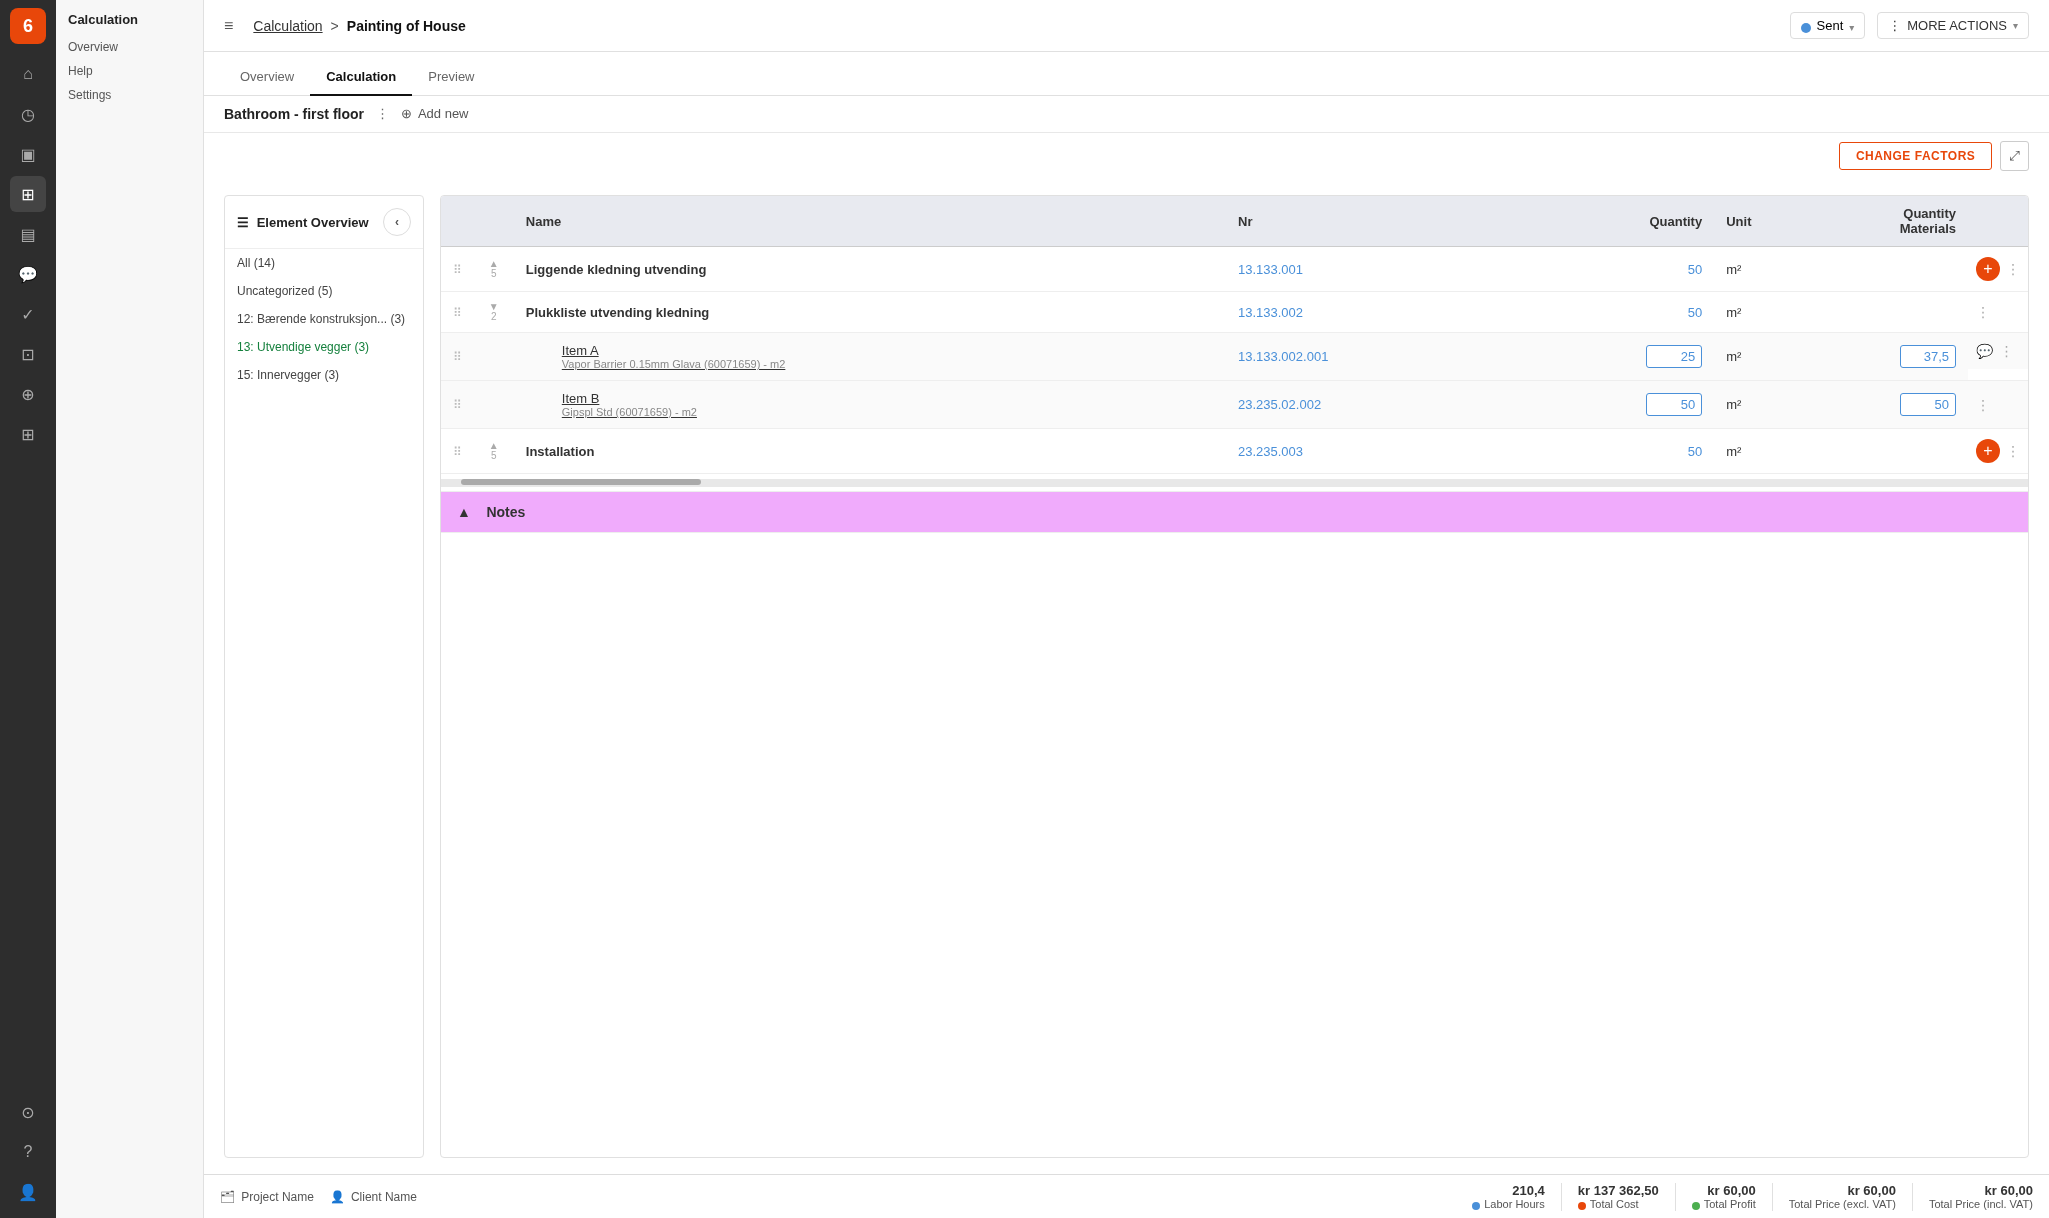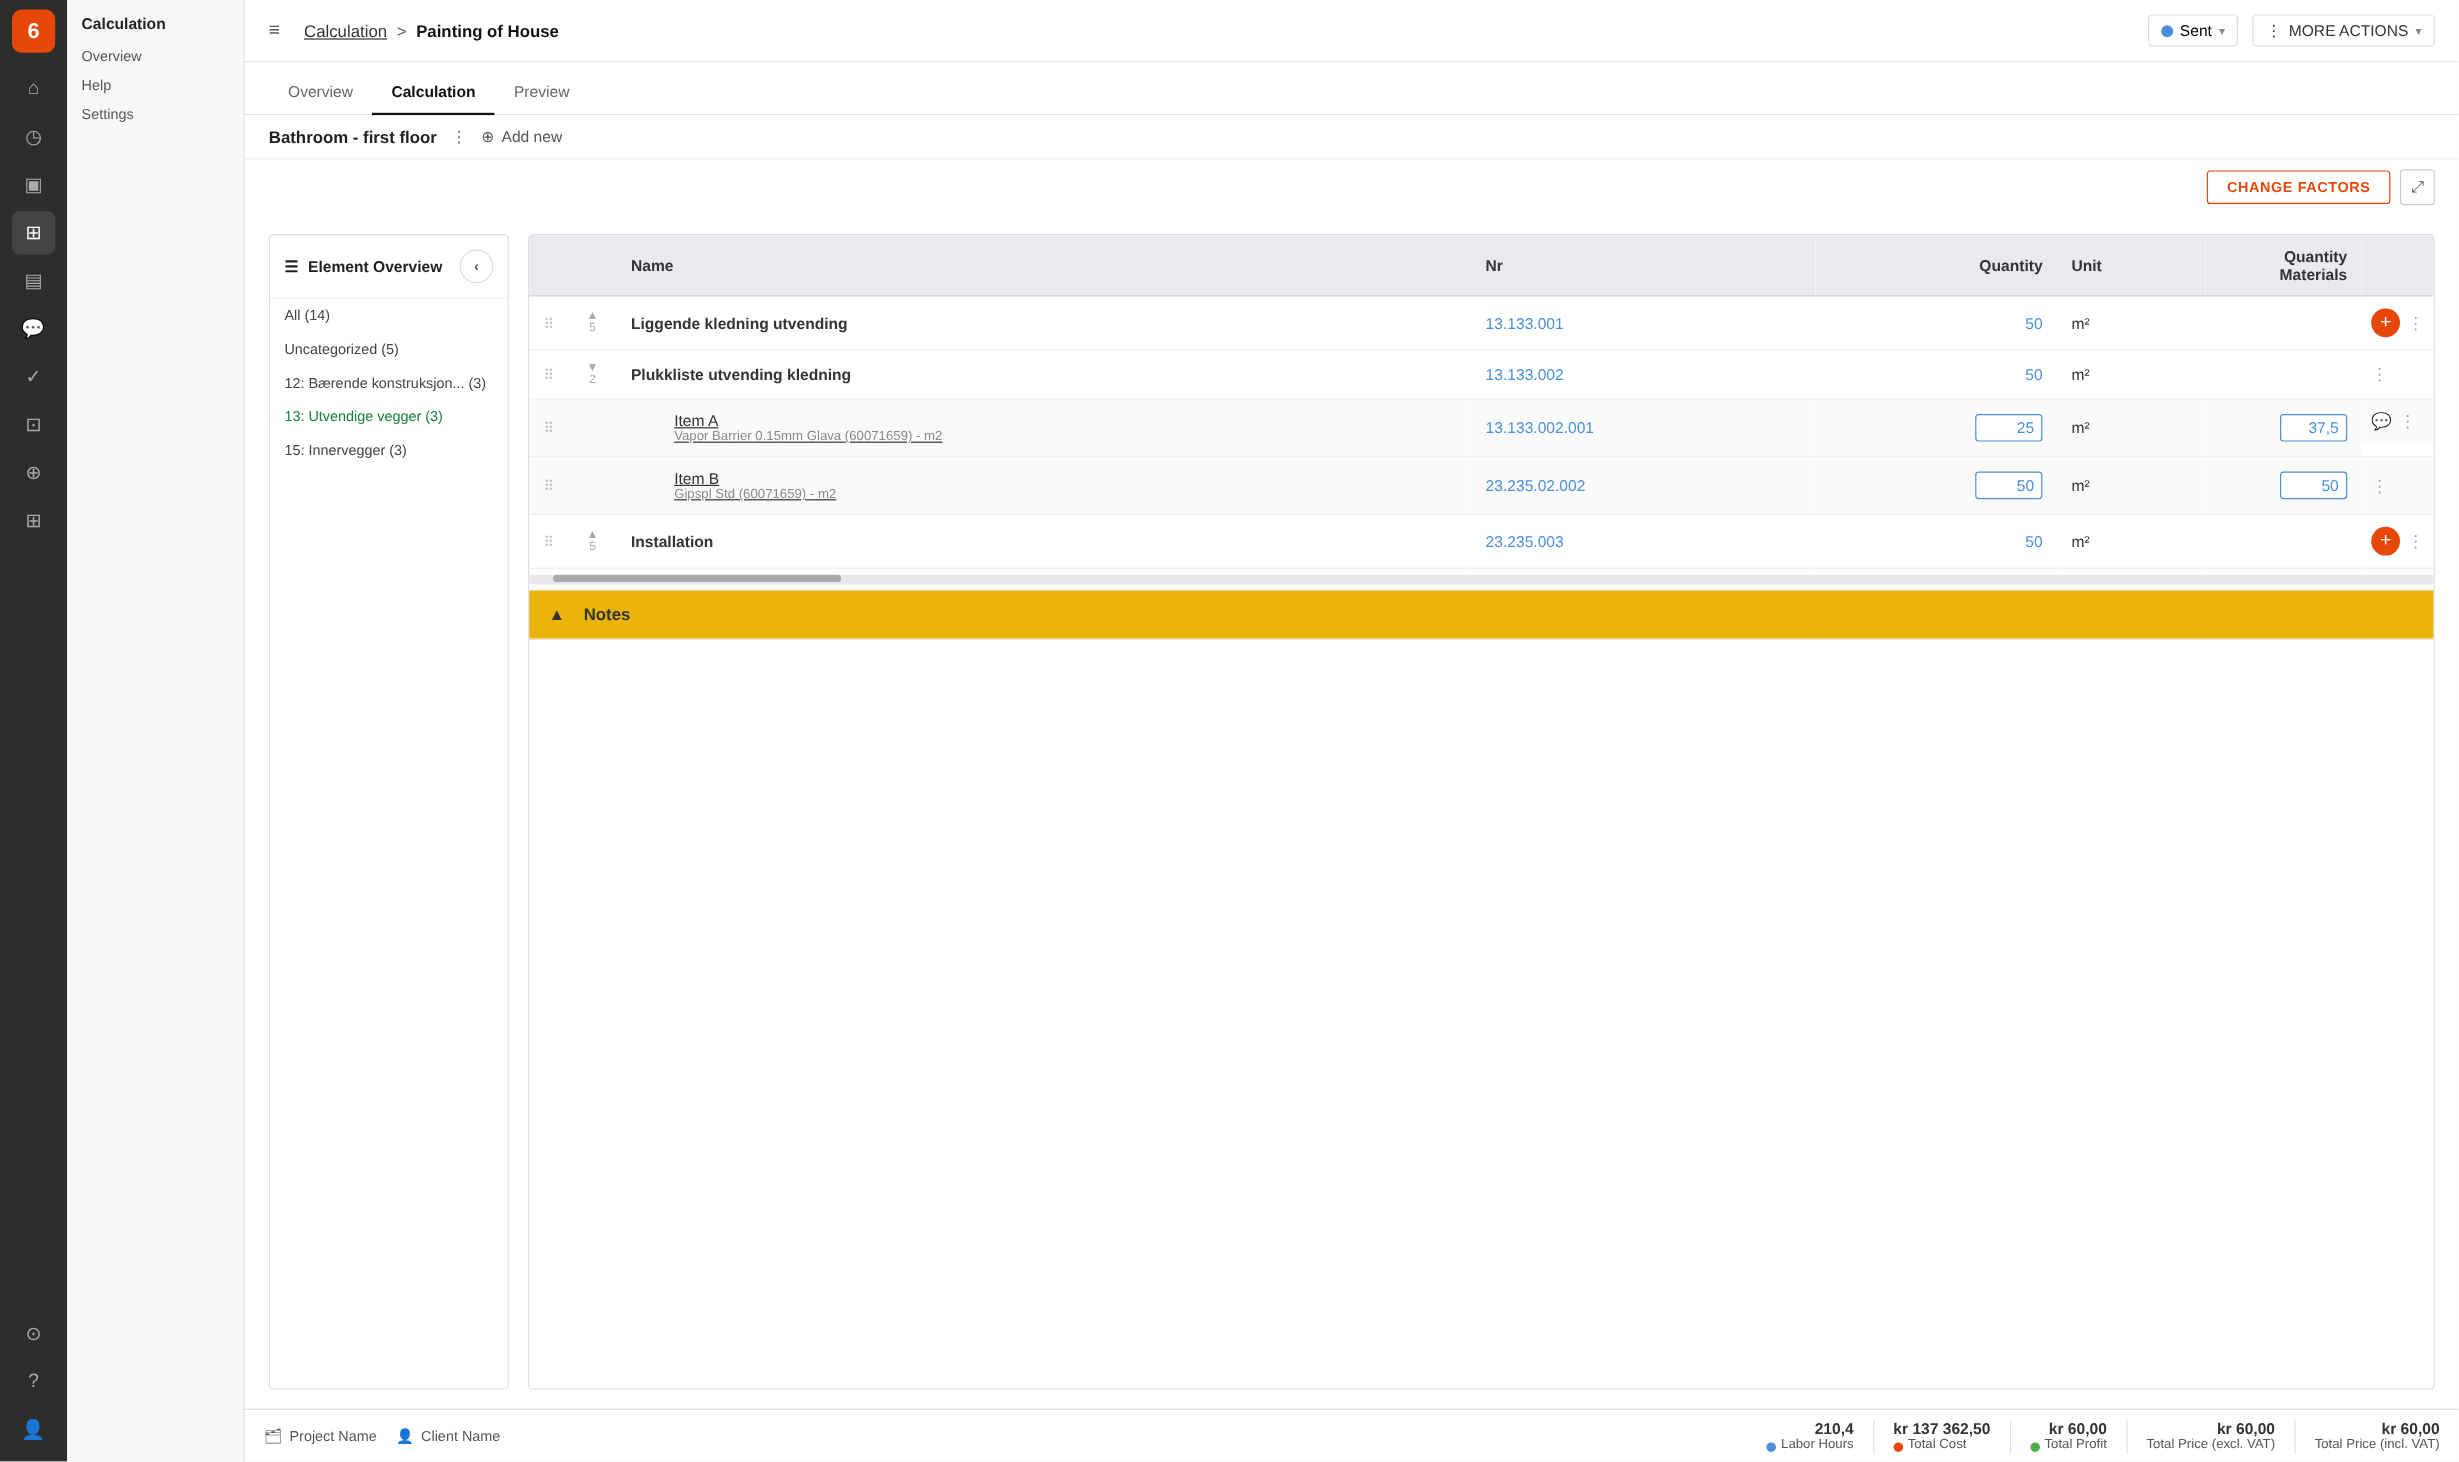--- a/index.html
+++ b/index.html
@@ -21,21 +21,21 @@
     .main { flex: 1; display: flex; flex-direction: column; overflow: hidden; background: white; }
 
     
     .topbar { height: 52px; border-bottom: 1px solid #e0e0e0; display: flex; align-items: center; padding: 0 20px; gap: 12px; background: white; flex-shrink: 0; }
     .topbar-menu-icon { color: #555; font-size: 16px; cursor: pointer; margin-right: 8px; }
     .topbar-breadcrumb { display: flex; align-items: center; gap: 8px; font-size: 14px; }
     .topbar-breadcrumb .link { color: #333; text-decoration: underline; cursor: pointer; }
     .topbar-breadcrumb .arrow { color: #555; }
     .topbar-breadcrumb .current { font-weight: 700; color: #111; }
     .topbar-spacer { flex: 1; }
-    .status-badge { display: flex; align-items: center; gap: 6px; border: 1px solid #ddd; border-radius: 4px; padding: 5px 10px; cursor: pointer; font-size: 13px; }
+    .status-badge { display: flex; align-items: flex-end; gap: 6px; border: 1px solid #ddd; border-radius: 4px; padding: 5px 10px; cursor: pointer; font-size: 13px; }
     .status-dot { width: 10px; height: 10px; border-radius: 50%; background: #4a90d9; }
     .more-actions-btn { display: flex; align-items: center; gap: 6px; border: 1px solid #ddd; border-radius: 4px; padding: 5px 10px; cursor: pointer; font-size: 13px; color: #333; }
 
     
     .tabs { height: 44px; border-bottom: 1px solid #e0e0e0; display: flex; align-items: flex-end; padding: 0 20px; background: white; flex-shrink: 0; }
     .tab { padding: 8px 16px 10px; font-size: 13px; color: #666; cursor: pointer; border-bottom: 2px solid transparent; margin-bottom: -1px; }
     .tab.active { color: #111; font-weight: 600; border-bottom: 2px solid #111; }
 
     
     .content { flex: 1; display: flex; flex-direction: column; overflow: hidden; padding: 0; }
@@ -74,21 +74,21 @@
 
     .drag-handle { color: #bbb; cursor: grab; font-size: 12px; }
     .row-up-down { display: flex; flex-direction: column; align-items: center; color: #aaa; font-size: 10px; line-height: 1; }
     .row-action-btn { width: 24px; height: 24px; border-radius: 50%; background: #e8470a; color: white; border: none; cursor: pointer; font-size: 16px; display: flex; align-items: center; justify-content: center; }
     .row-dots { color: #aaa; cursor: pointer; font-size: 14px; }
     .qty-input { border: 1px solid #4a90d9; border-radius: 3px; padding: 3px 6px; width: 56px; text-align: right; font-size: 13px; color: #4a90d9; }
     .subrow td { background: #fafafa; }
     .subrow td.name-cell { padding-left: 48px; text-decoration: underline; }
 
     
-    .notes-row { background: #eab308; margin-left: 28px; }
+    .notes-row { background: #f0abfc; margin-left: 28px; }
     .notes-row td { padding: 12px 16px; font-weight: 600; color: #333; font-size: 14px; }
 
     
     .add-row td { padding: 12px 16px; }
     .add-btn-orange { background: #e8470a; color: white; border: none; border-radius: 50%; width: 20px; height: 20px; font-size: 14px; cursor: pointer; display: inline-flex; align-items: center; justify-content: center; margin-right: 8px; }
     .add-btn-circle { background: white; color: #e8470a; border: 2px solid #e8470a; border-radius: 50%; width: 20px; height: 20px; font-size: 14px; cursor: pointer; display: inline-flex; align-items: center; justify-content: center; margin-right: 6px; }
     .add-link { color: #e8470a; font-weight: 600; font-size: 13px; cursor: pointer; }
     .add-link2 { color: #555; font-weight: 500; font-size: 13px; cursor: pointer; }
 
     

